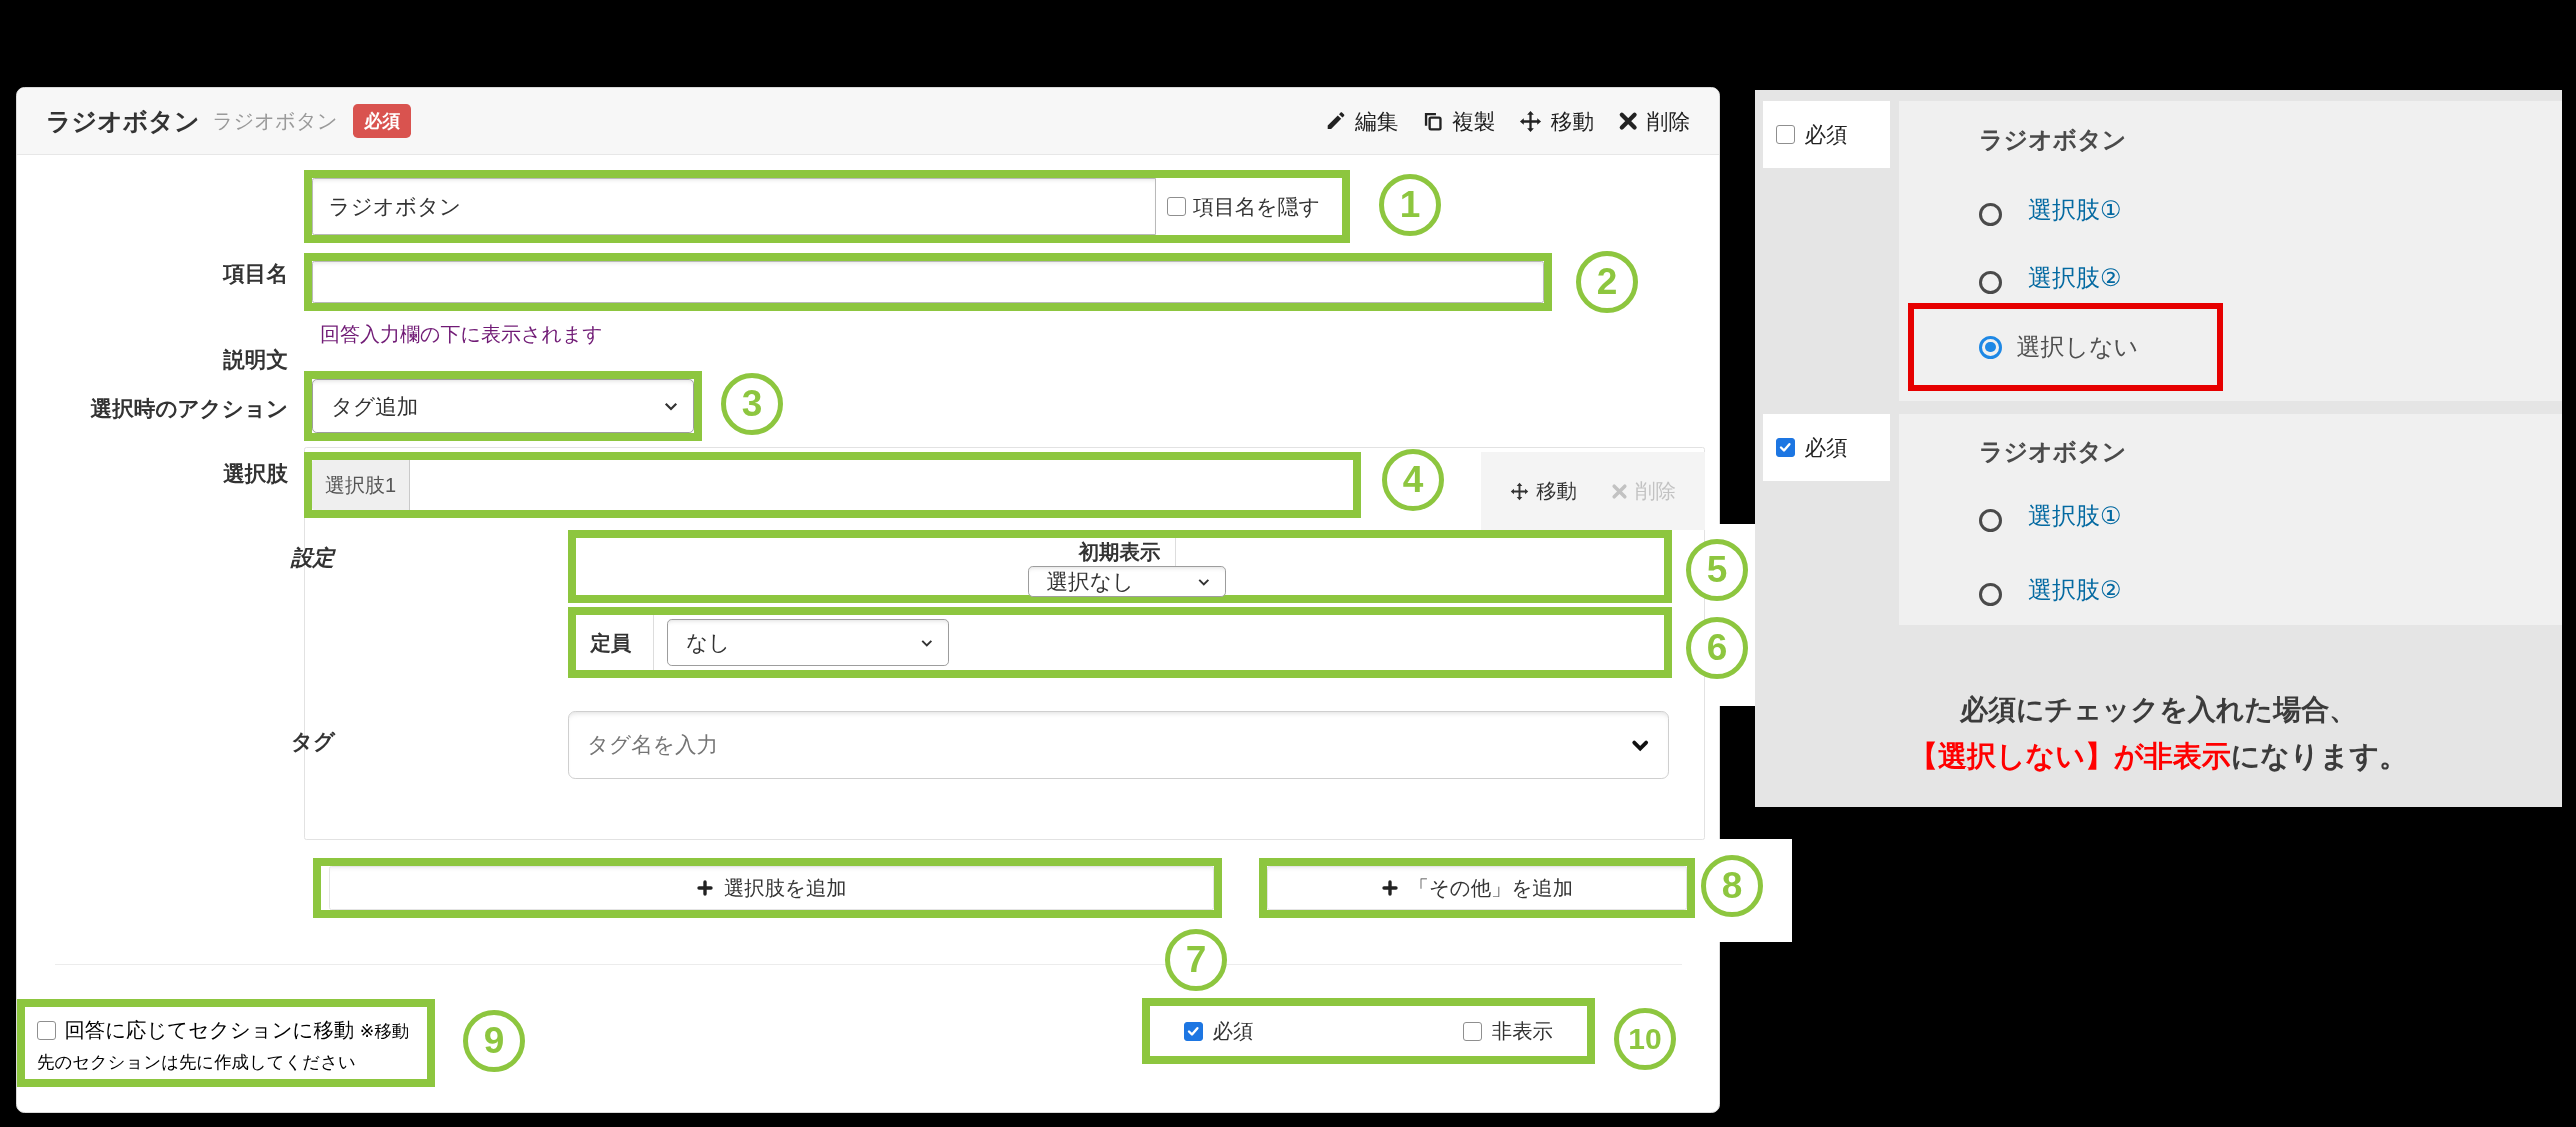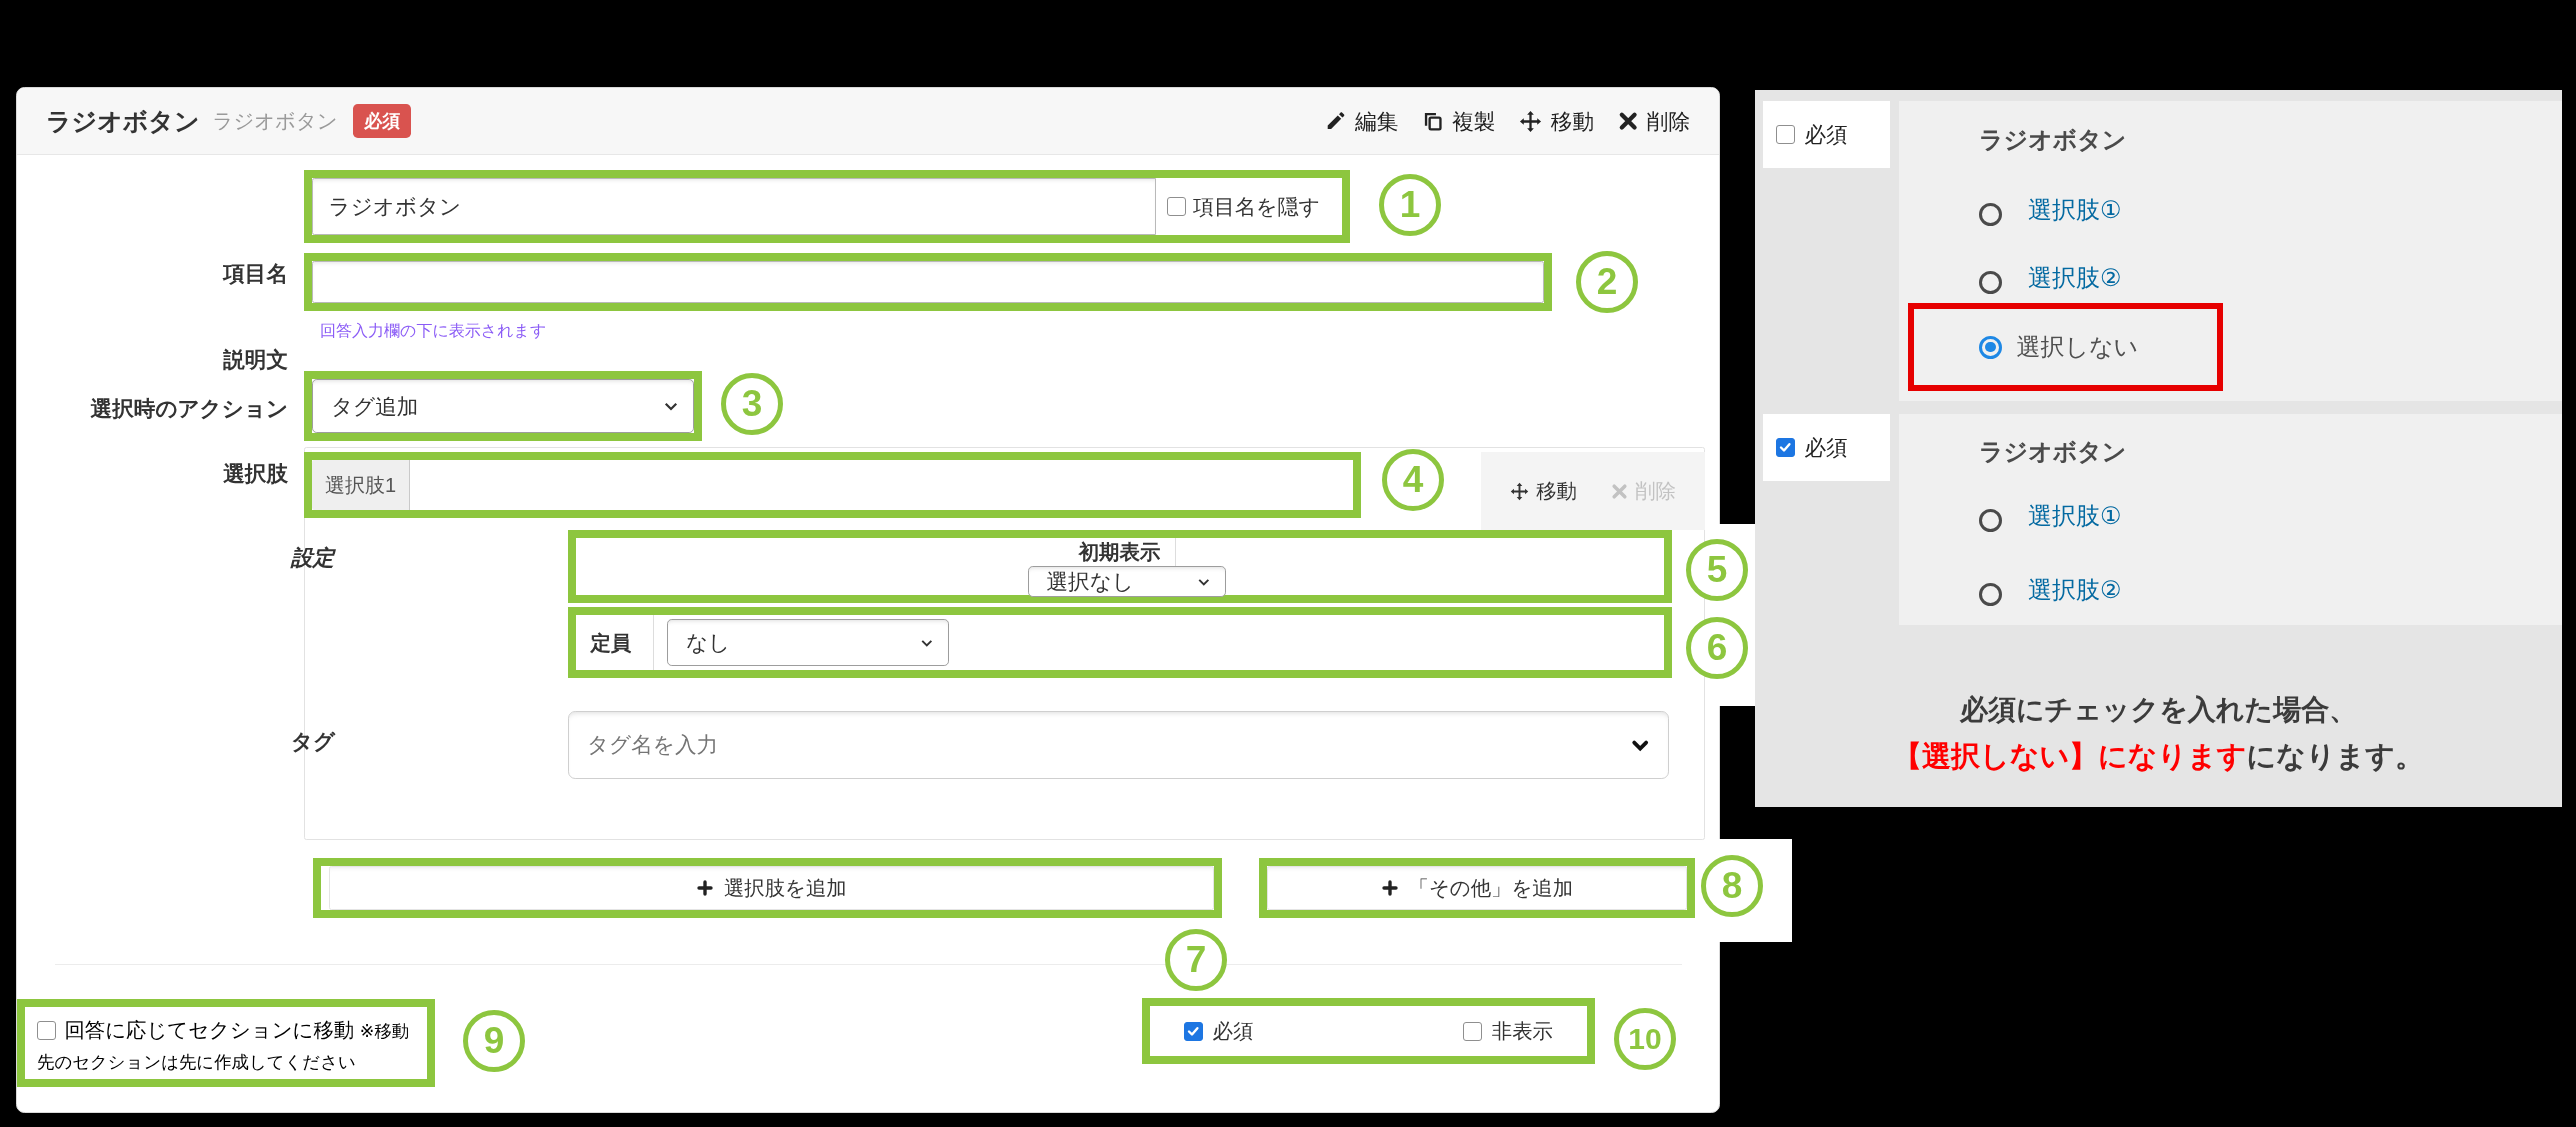--- a/index.html
+++ b/index.html
@@ -44,21 +44,21 @@
   .white-patch { position:absolute; background:#fff; }
   .row-label {
     position:absolute; font-size:21.6px; font-weight:bold; color:#333; text-align:right;
   }
   .field-input {
     border:1.2px solid #b9b9b9; border-radius:2.4px; font-size:21.6px; color:#333;
     font-family:"Liberation Sans","DejaVu Sans",sans-serif;
     padding:0 15.6px; background:#fff; outline:none;
     box-shadow: inset 0 3.6px 4.8px -3px rgba(0,0,0,.12);
   }
-  .helper { position:absolute; font-size:16px; color:#8b5cf6; }
+  .helper { position:absolute; font-size:20px; color:#701a75; }
   .selectbox {
     background:#fff; border:1.2px solid #9d9d9d; border-radius:4.8px;
     display:flex; align-items:center; justify-content:space-between;
     font-size:21.6px; color:#333; padding:0 13px 0 18px; cursor:pointer;
     box-shadow: inset 0 4.8px 4.8px -4.2px rgba(0,0,0,.15);
   }
   .subpanel {
     position:absolute; border:1.2px solid #e2e2e2; background:#fff; border-radius:2.4px;
   }
   .addon {
@@ -342,16 +342,16 @@
     <span class="radio"></span>
     <span>選択肢①</span>
   </div>
   <div class="pv-opt" style="left:224px; top:478px;">
     <span class="radio"></span>
     <span>選択肢②</span>
   </div>
 
   <div class="caption cap1" style="top:601px;">必須にチェックを入れた場合、</div>
   <div class="caption cap2" style="top:647px;">
-    <span class="cap-red">【選択しない】になります</span><span>になります。</span>
+    <span class="cap-red">【選択しない】が非表示</span><span>になります。</span>
   </div>
 </div>
 
 
 </body></html>

